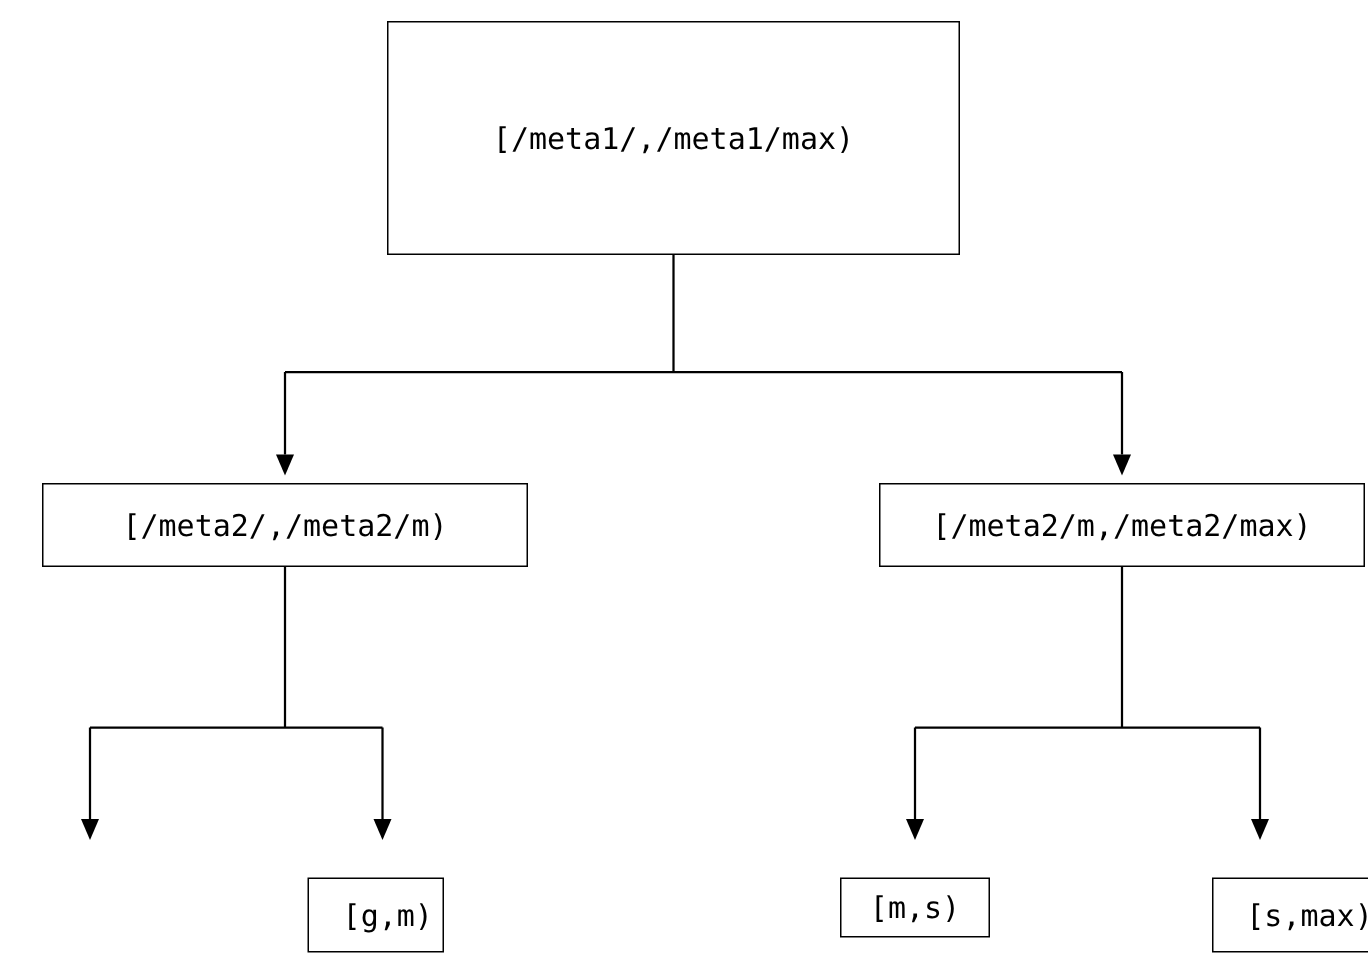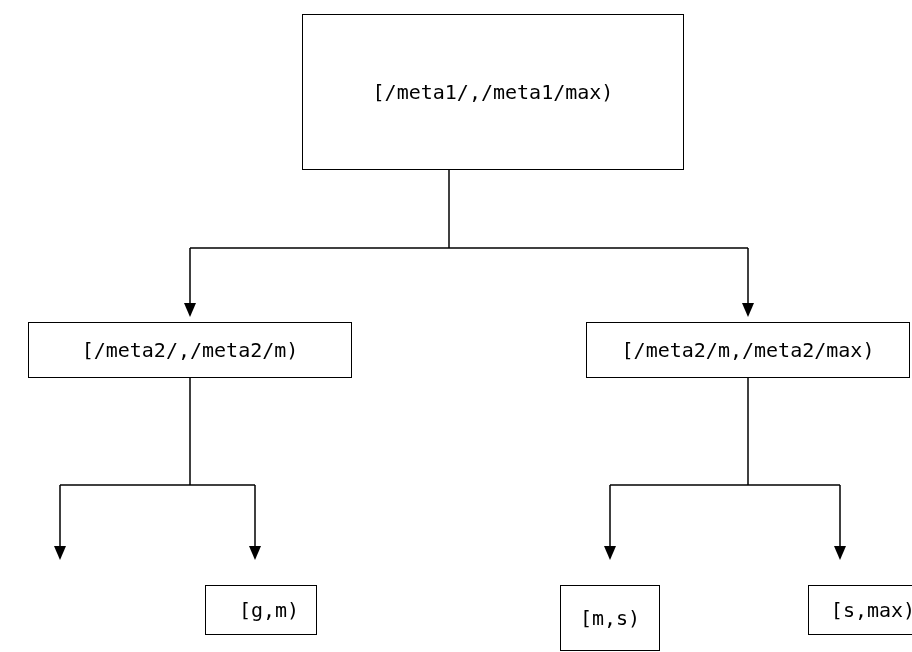--- a/index.html
+++ b/index.html
@@ -33,26 +33,26 @@
     border: 1.5px solid #000000;
     background: #ffffff;
     display: flex;
     align-items: center;
     justify-content: center;
     font-size: 20px;
     line-height: 1;
     color: #000000;
     white-space: nowrap;
   }
-  .node-root  { left: 258px; top: 14px;  width: 382px; height: 156px; margin-left: 44px; }
+  .node-root  { left: 258px; top: 14px;  width: 382px; height: 156px; }
   .node-mid-l { left: 28px;  top: 322px; width: 324px; height: 56px; }
   .node-mid-r { left: 586px; top: 322px; width: 324px; height: 56px; text-align: right; }
   .node-leaf-a { left: 10px;  top: 585px; width: 100px; height: 50px; }
-  .node-leaf-b { left: 205px; top: 585px; width: 112px; height: 50px; padding-left: 16px; }
-  .node-leaf-c { left: 560px; top: 585px; width: 100px; height: 66px; }
+  .node-leaf-b { left: 205px; top: 585px; width: 91px; height: 50px; padding-left: 16px; }
+  .node-leaf-c { left: 560px; top: 585px; width: 100px; height: 40px; }
   .node-leaf-d { left: 775px; top: 585px; width: 130px; height: 50px; margin-left: 33px; }
 </style>
 </head>
 <body>
 
 <div id="canvas">
 
   <svg class="connectors" width="912" height="652" viewBox="0 0 912 652">
 
     <line x1="449" y1="170" x2="449" y2="248" stroke="#000" stroke-width="1.5"></line>

